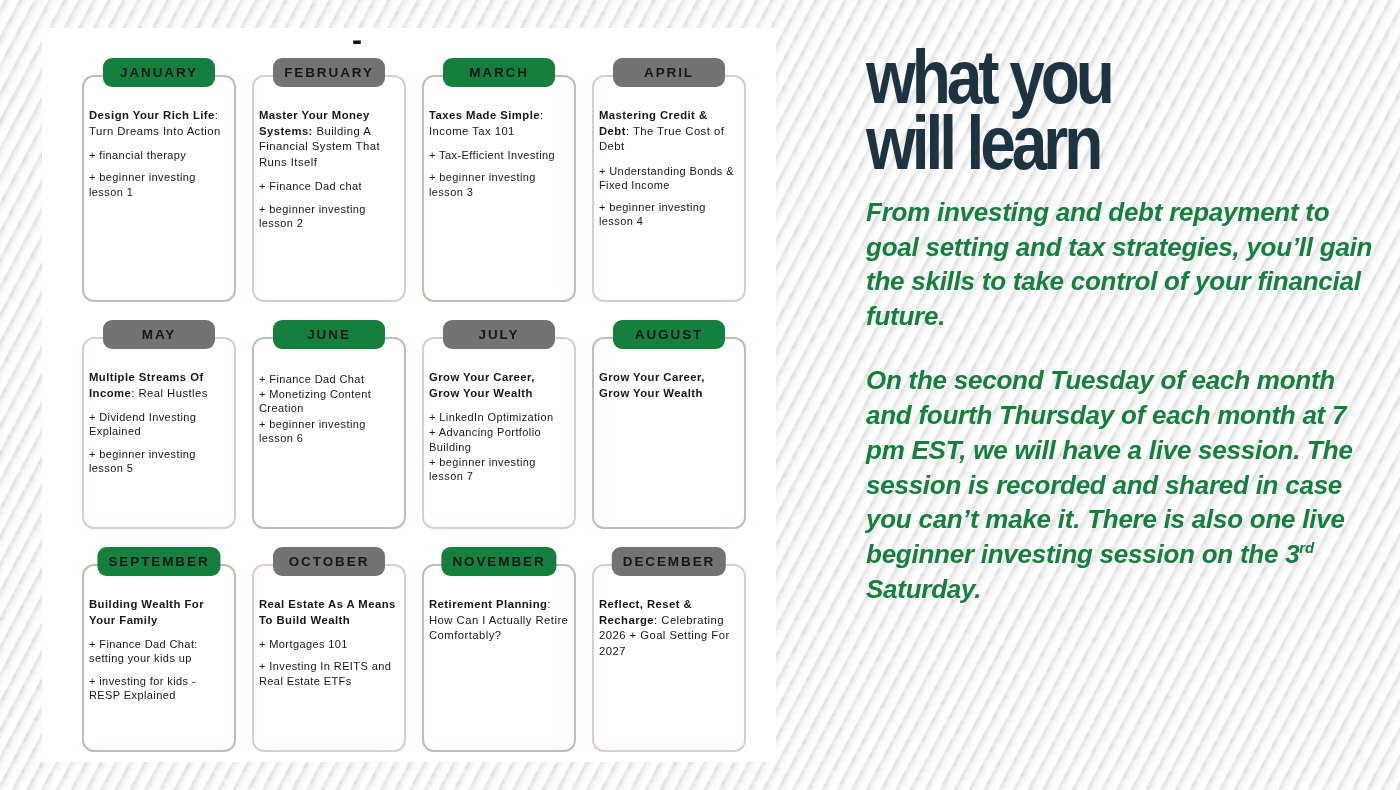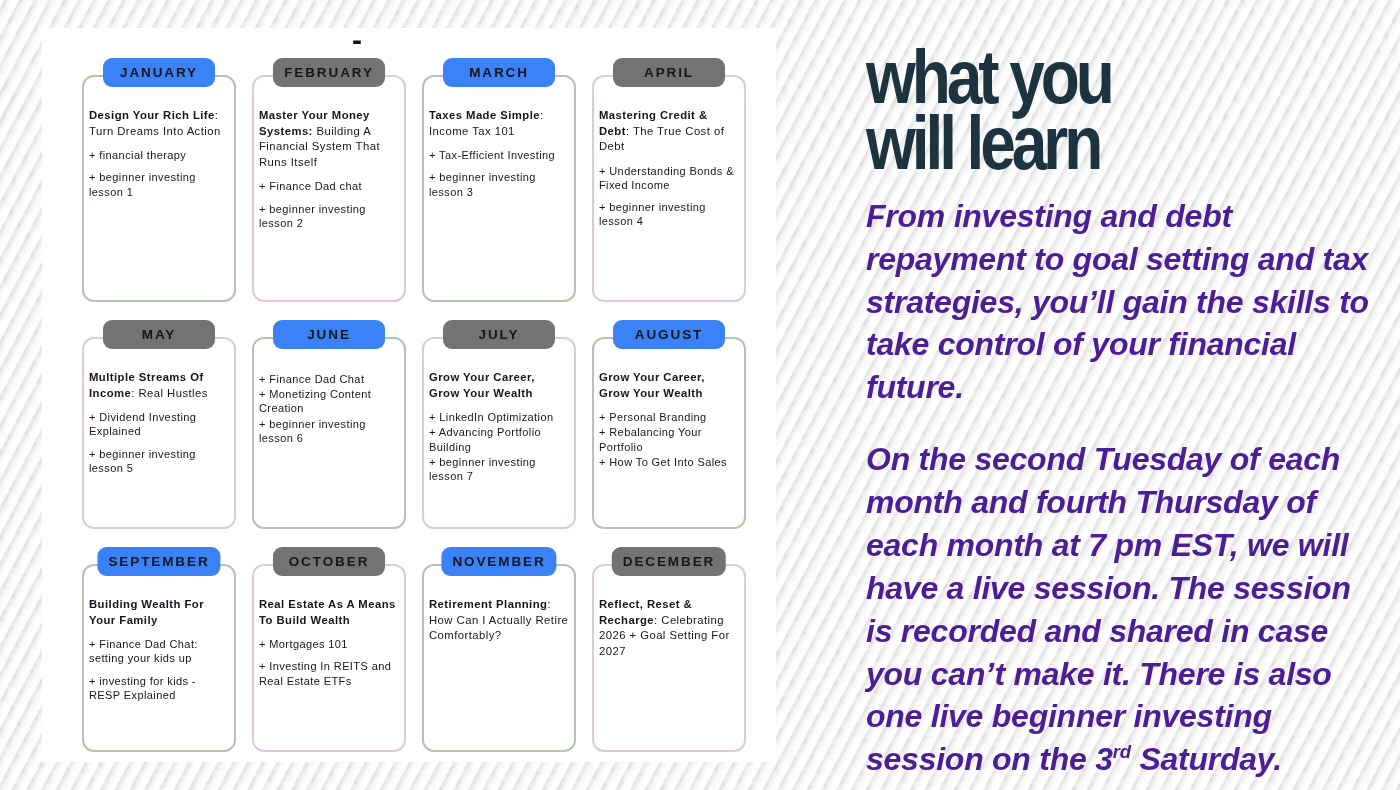--- a/index.html
+++ b/index.html
@@ -103,21 +103,21 @@
   }
   .month-card.purple .card-shell { border-color: #ddc9de; }
 
   .card-tab {
     position: absolute;
     left: 50%;
     transform: translateX(-50%);
     top: 0;
     min-width: 112px;
     padding: 5px 11px 6px;
-    background: #3b82f6;
+    background: #15803d;
     border-radius: 9px;
     text-align: center;
     z-index: 3;
   }
   .month-card.purple .card-tab { background: #737373; }
 
   .card-tab span {
     font-family: "Liberation Sans", sans-serif;
     font-size: 13.5px;
     font-weight: 700;
@@ -178,26 +178,26 @@
     line-height: 0.87;
     letter-spacing: -4.2px;
     color: #1e3340;
     transform: scaleX(0.97) scaleY(1.16);
     transform-origin: left top;
     margin-bottom: 36px;
     white-space: pre-line;
   }
 
   .learn-para {
-    font-size: 32px;
+    font-size: 26px;
     line-height: 1.34;
     font-weight: 700;
     font-style: italic;
     letter-spacing: -0.25px;
-    color: #4c1d95;
+    color: #15803d;
   }
   #learn-para-2 { margin-top: 29px; }
 
   .learn-para sup {
     font-size: 0.58em;
     vertical-align: super;
     line-height: 0;
   }
 </style>
 </head>
@@ -283,25 +283,20 @@
             <div class="bullet tight">+ Advancing Portfolio Building</div>
             <div class="bullet tight">+ beginner investing lesson 7</div>
           </div>
         </div>
         <div class="card-tab"><span>JULY</span></div>
       </div>
       <div class="month-card green">
         <div class="card-shell"></div>
         <div class="card-inner">
           <div class="card-title"><b>Grow Your Career, Grow Your Wealth</b><span></span></div>
-          <div class="bullets">
-            <div class="bullet tight">+ Personal Branding</div>
-            <div class="bullet tight">+ Rebalancing Your Portfolio</div>
-            <div class="bullet tight">+ How To Get Into Sales</div>
-          </div>
         </div>
         <div class="card-tab"><span>AUGUST</span></div>
       </div>
       <div class="month-card green">
         <div class="card-shell"></div>
         <div class="card-inner">
           <div class="card-title"><b>Building Wealth For Your Family</b><span></span></div>
           <div class="bullets">
             <div class="bullet">+ Finance Dad Chat: setting your kids up</div>
             <div class="bullet">+ investing for kids - RESP Explained</div>

